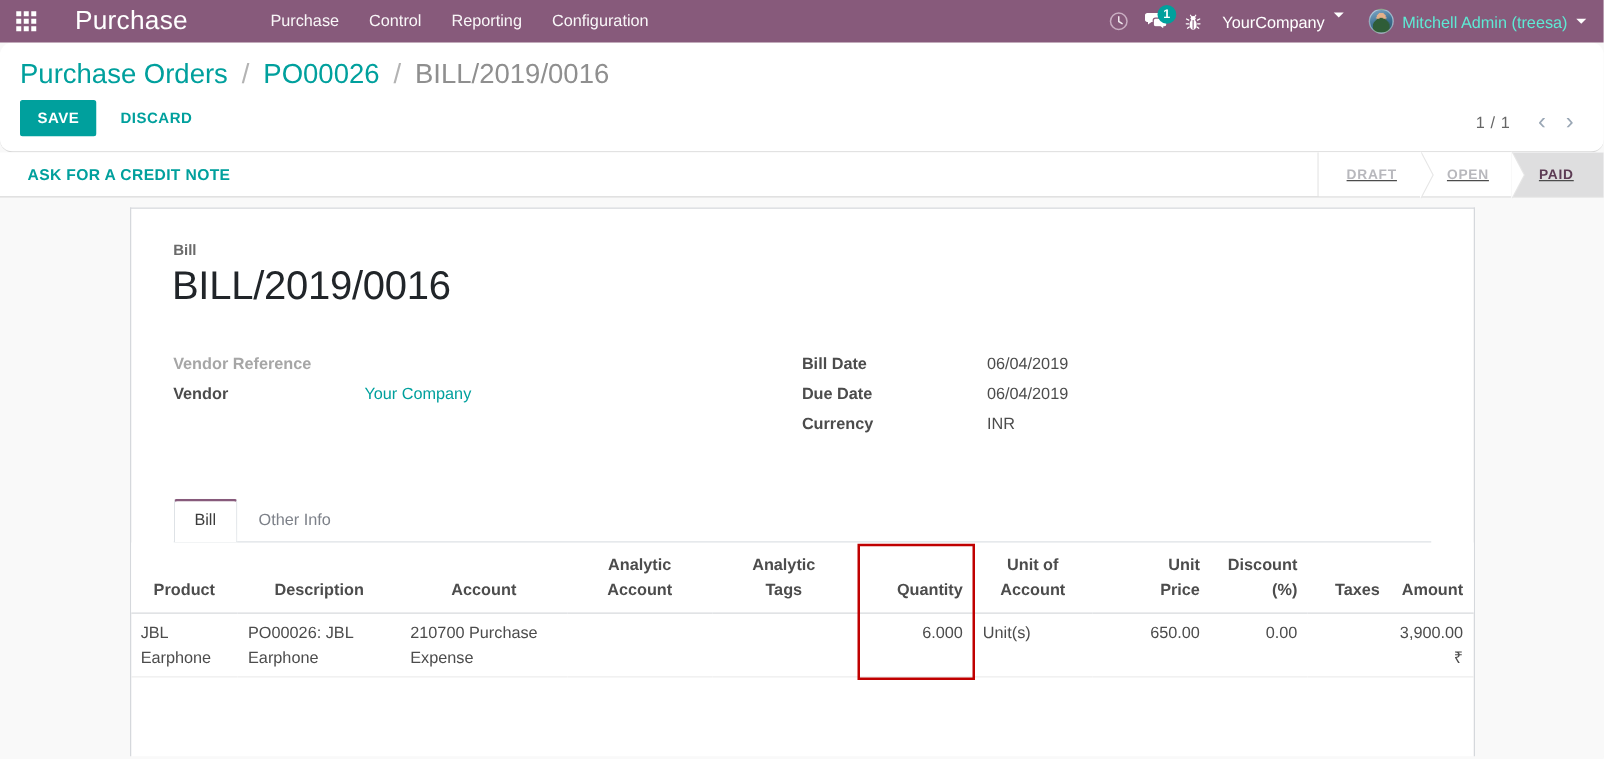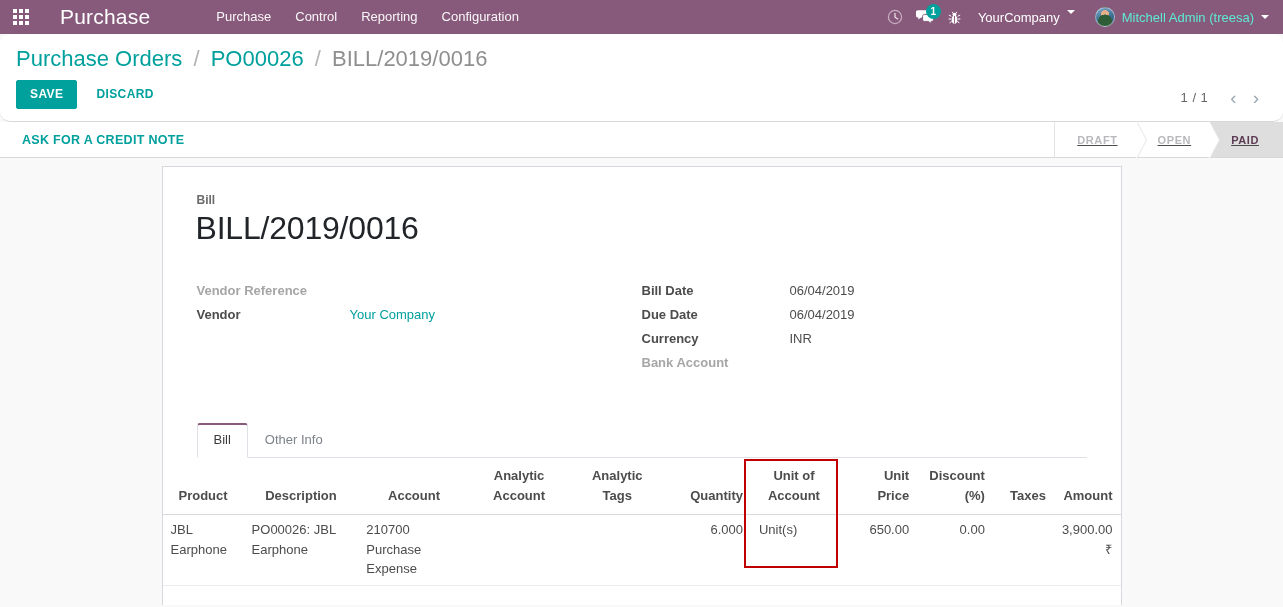--- a/index.html
+++ b/index.html
@@ -253,21 +253,21 @@
   .stage.current:before { display: none; }
 
   
   .view-area {
     background: #f9f9f9;
     height: 447px;
     padding: 8px 0 0 0;
     overflow: hidden;
   }
   .sheet {
-    width: 960px;
+    width: 1076px;
     margin: 0 auto;
     background: #ffffff;
     border: 1px solid #d5d8dc;
     border-bottom: none;
     min-height: 440px;
     padding: 26px 34px 0 34px;
   }
   .oe-title .label-small {
     font-size: 12px;
     font-weight: 700;
@@ -498,24 +498,20 @@
           <div class="field-label">Bill Date</div>
           <div class="field-val">06/04/2019</div>
         </div>
         <div class="field-row">
           <div class="field-label">Due Date</div>
           <div class="field-val">06/04/2019</div>
         </div>
         <div class="field-row">
           <div class="field-label">Currency</div>
           <div class="field-val">INR</div>
-        </div>
-        <div class="field-row">
-          <div class="field-label muted">Bank Account</div>
-          <div class="field-val"></div>
         </div>
       </div>
     </div>
 
     <div class="notebook">
       <div class="tabs">
         <div class="tab active">Bill</div>
         <div class="tab">Other Info</div>
       </div>
 

